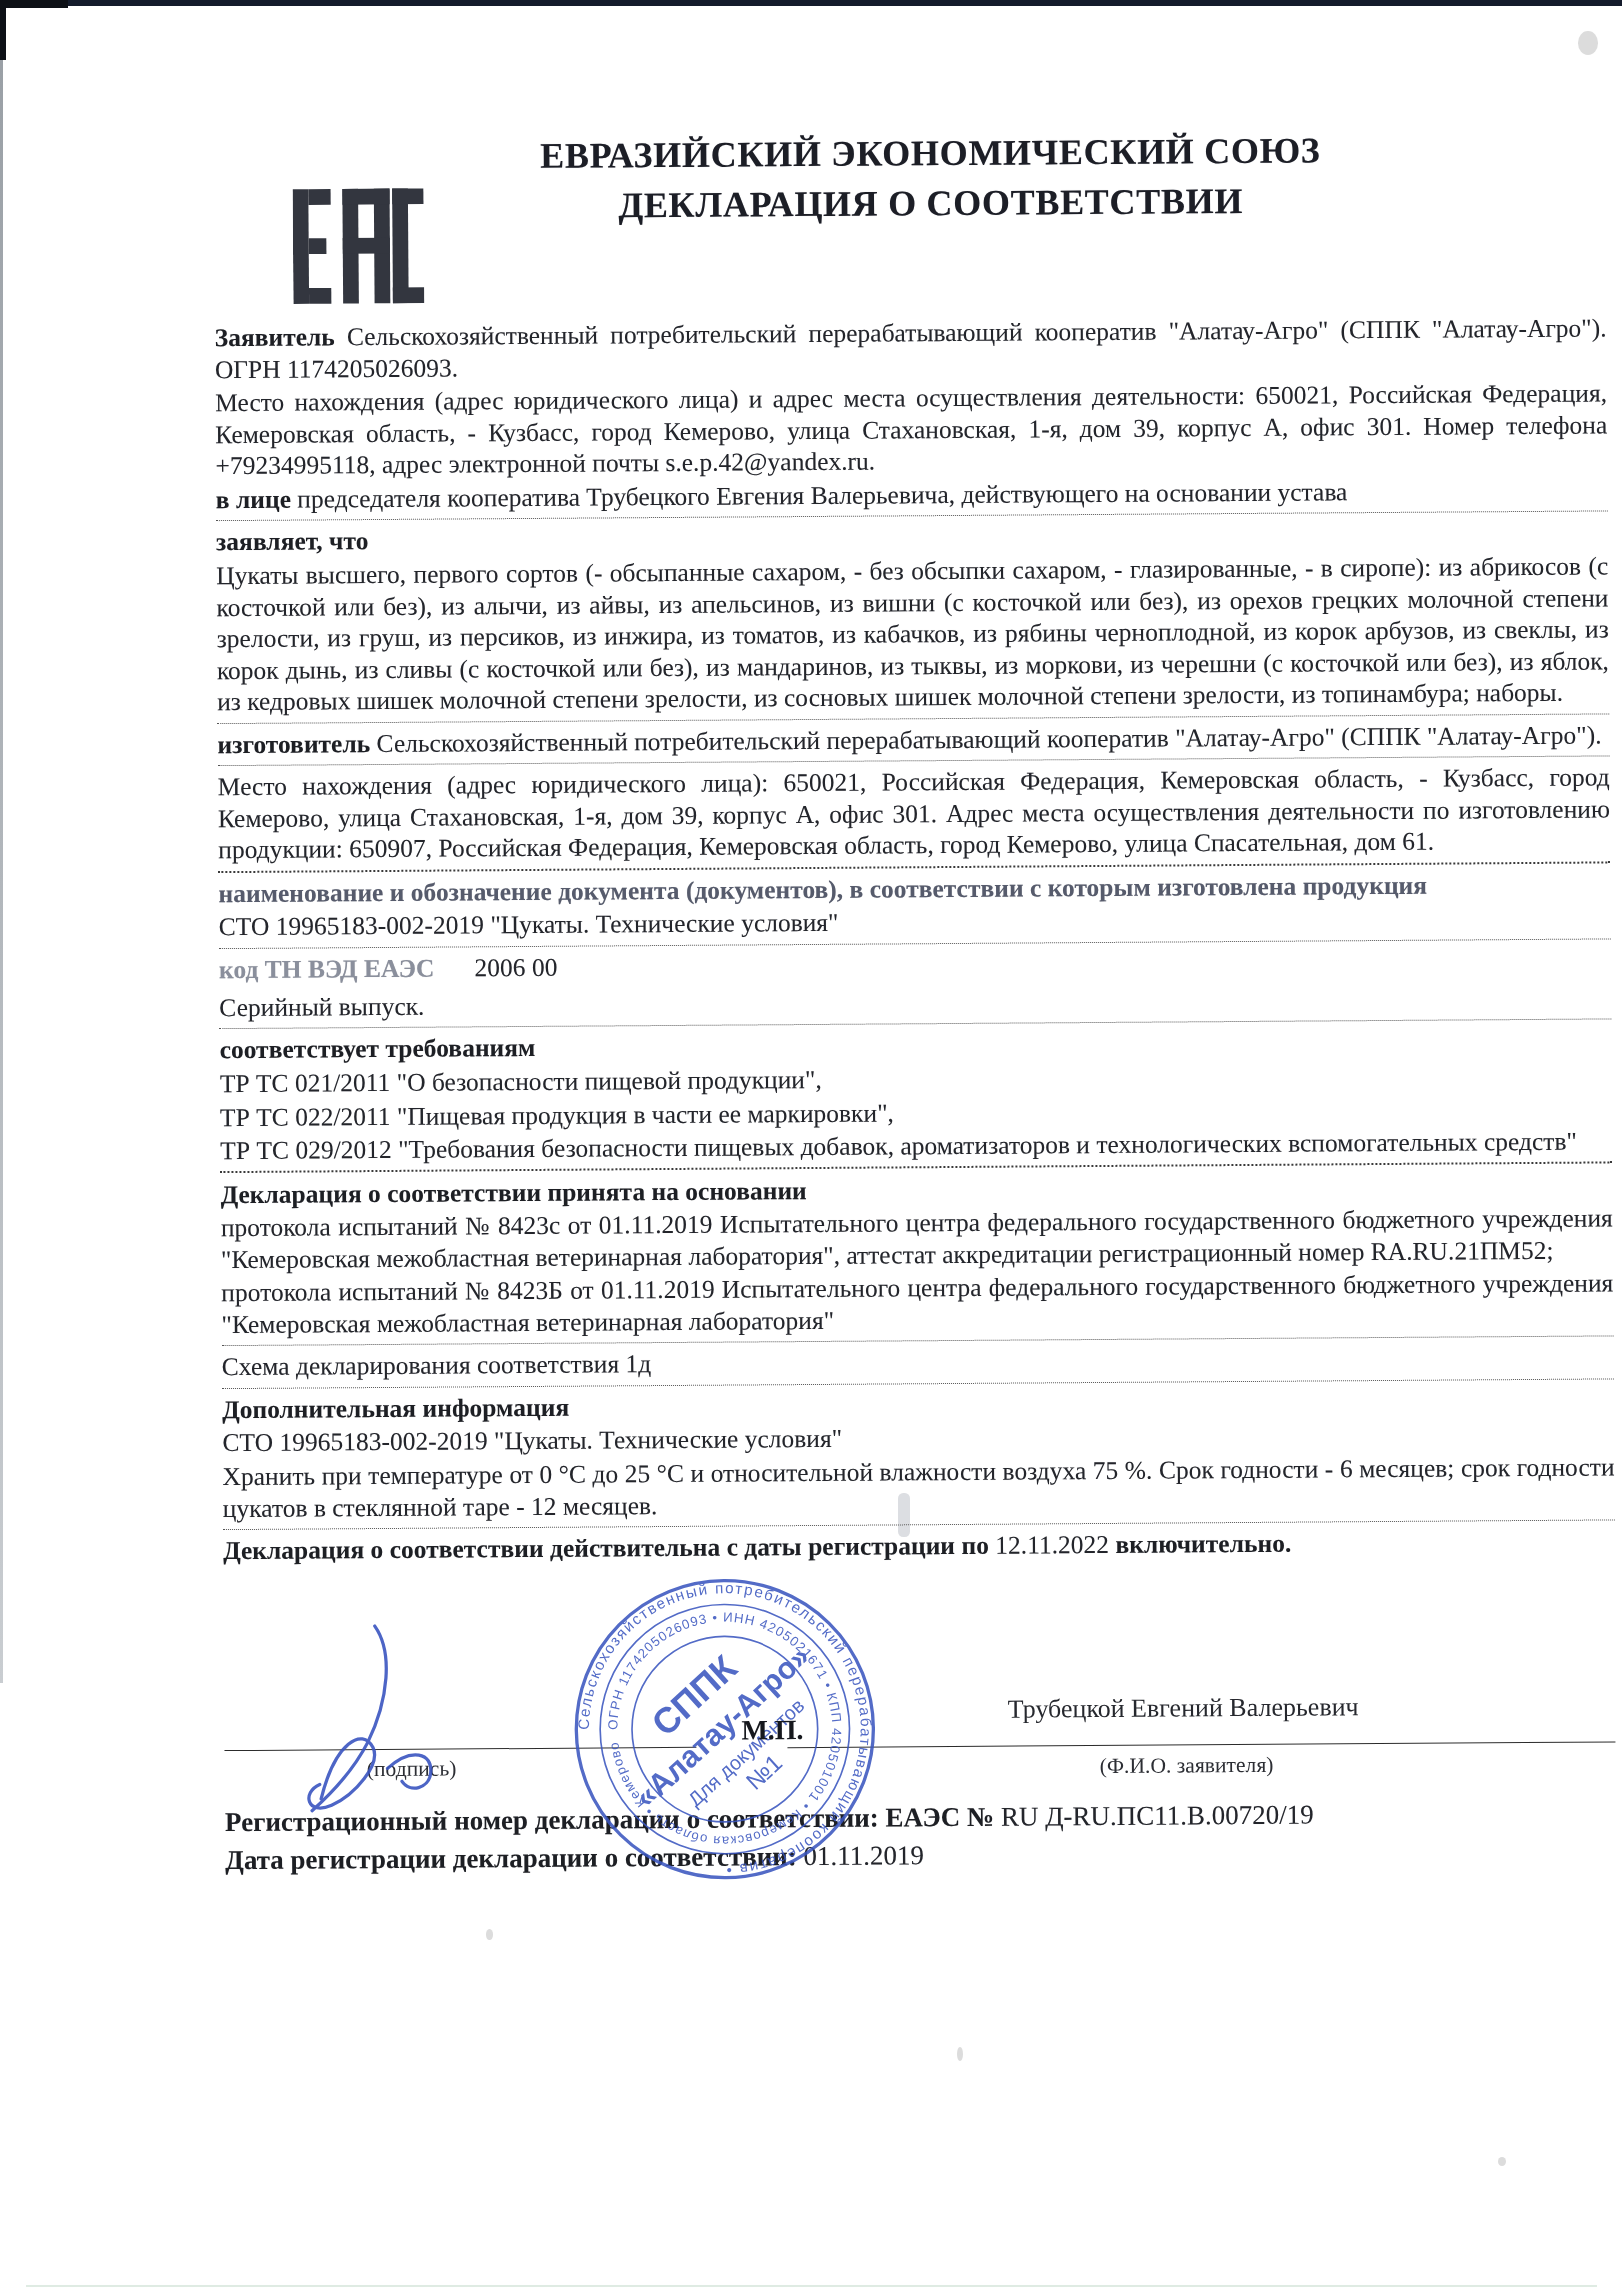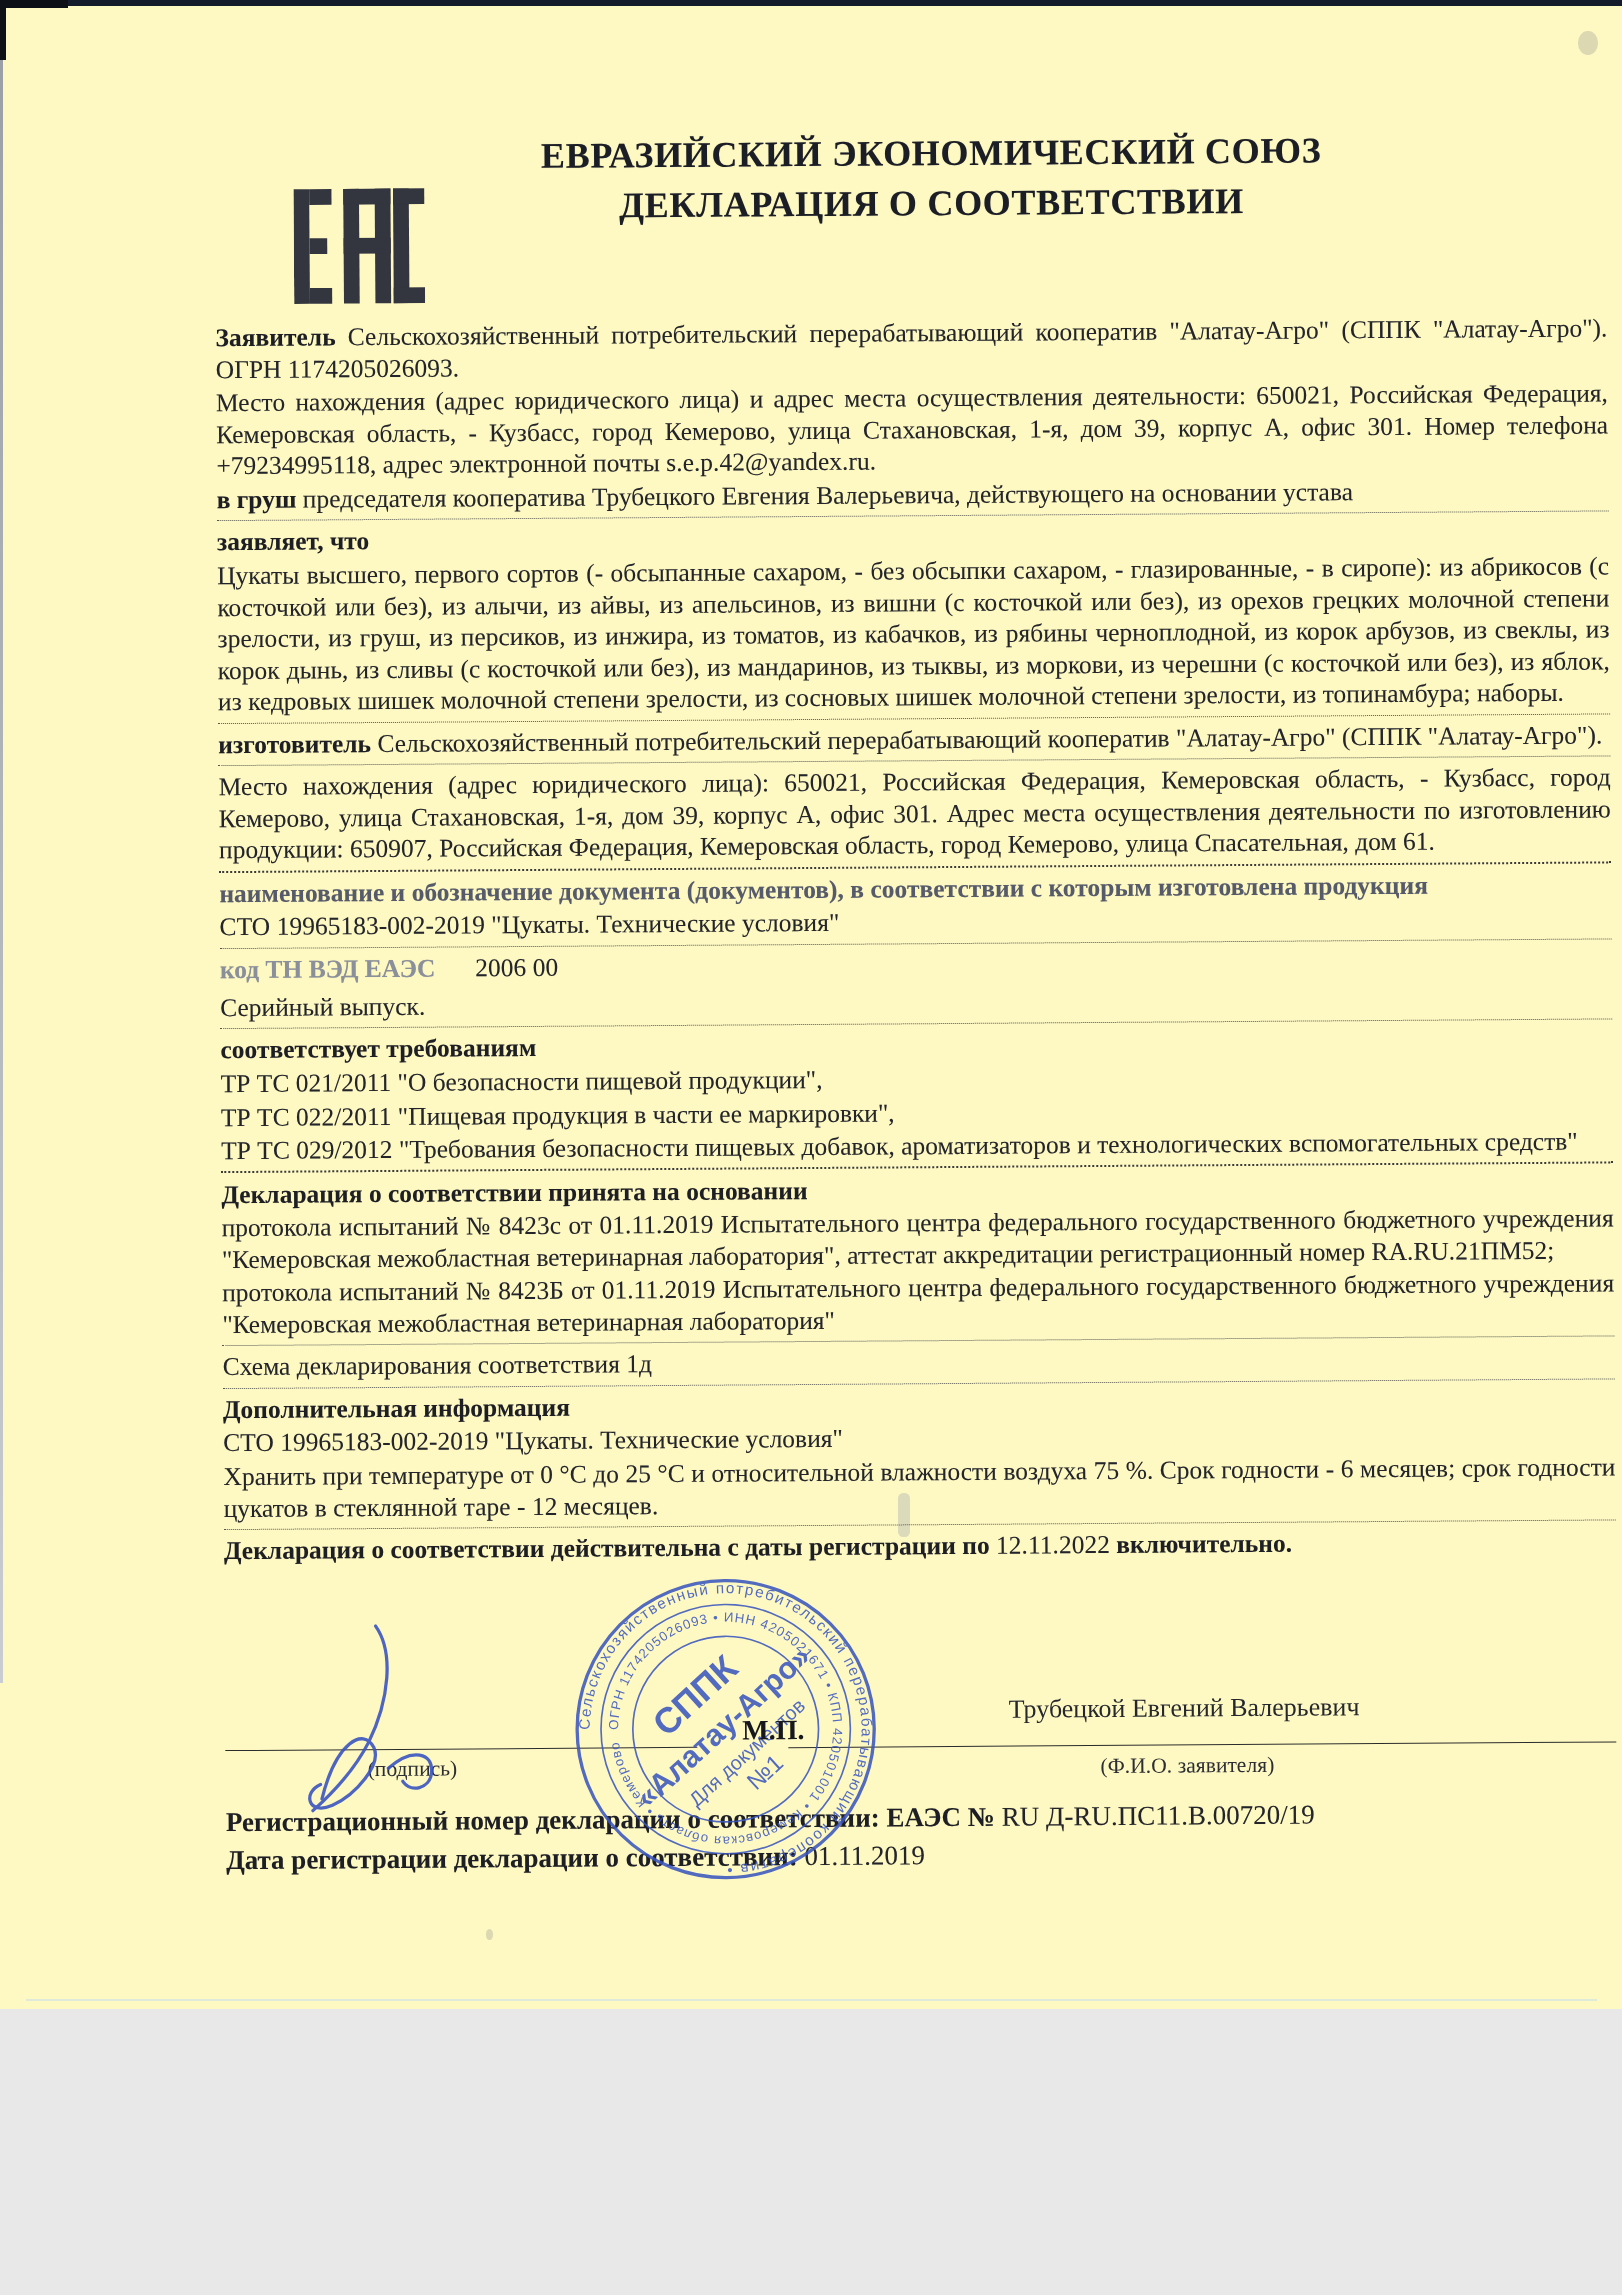--- a/index.html
+++ b/index.html
@@ -1,16 +1,16 @@
 <!DOCTYPE html>
 <html style="font-size:10.5px"><head>
 <meta charset="utf-8">
 <style>
   html,body{margin:0;padding:0;background:#e8e8e8;}
-  .page{position:relative;width:1623px;height:2009px;background:#fef9c3;overflow:hidden;
+  .page{position:relative;width:1623px;height:2295px;background:#ffffff;overflow:hidden;
         font-family:"Liberation Serif", serif;color:#23252b;}
   .tilt{position:absolute;inset:0;transform:rotate(-0.4deg);transform-origin:50% 42%;}
   
   .top-bar{position:absolute;left:0;top:0;width:100%;height:5.9px;background:#141b2b;}
   .corner-v{position:absolute;left:0;top:0;width:5.9px;height:60px;background:#0d1016;}
   .corner-h{position:absolute;left:0;top:0;width:68px;height:7.9px;background:#0d1016;}
   .left-edge{position:absolute;left:0;top:60px;width:2.6px;height:1623px;
              background:linear-gradient(#9aa0a6,#c9cdd1);}
   .bottom-line{position:absolute;left:26px;right:26px;bottom:7.9px;height:2px;background:#d9e8de;opacity:.85;}
   .speck{position:absolute;background:#8a8a8a;border-radius:50%;opacity:.3;}
@@ -85,21 +85,21 @@
     </div>
 
     <div class="titles">
       <div>ЕВРАЗИЙСКИЙ ЭКОНОМИЧЕСКИЙ СОЮЗ</div>
       <div>ДЕКЛАРАЦИЯ О СООТВЕТСТВИИ</div>
     </div>
 
     <div class="flow">
       <p class="jst"><b>Заявитель</b> <span>Сельскохозяйственный потребительский перерабатывающий кооператив "Алатау-Агро" (СППК "Алатау-Агро"). ОГРН 1174205026093.</span></p>
       <p class="jst">Место нахождения (адрес юридического лица) и адрес места осуществления деятельности: 650021, Российская Федерация, Кемеровская область, - Кузбасс, город Кемерово, улица Стахановская, 1-я, дом 39, корпус А, офис 301. Номер телефона +79234995118, адрес электронной почты s.e.p.42@yandex.ru.</p>
-      <p><b>в груш</b> <span>председателя кооператива Трубецкого Евгения Валерьевича, действующего на основании устава</span></p>
+      <p><b>в лице</b> <span>председателя кооператива Трубецкого Евгения Валерьевича, действующего на основании устава</span></p>
       <div class="sep"></div>
       <p><b>заявляет, что</b></p>
       <p class="jst">Цукаты высшего, первого сортов (- обсыпанные сахаром, - без обсыпки сахаром, - глазированные, - в сиропе): из абрикосов (с косточкой или без), из алычи, из айвы, из апельсинов, из вишни (с косточкой или без), из орехов грецких молочной степени зрелости, из груш, из персиков, из инжира, из томатов, из кабачков, из рябины черноплодной, из корок арбузов, из свеклы, из корок дынь, из сливы (с косточкой или без), из мандаринов, из тыквы, из моркови, из черешни (с косточкой или без), из яблок, из кедровых шишек молочной степени зрелости, из сосновых шишек молочной степени зрелости, из топинамбура; наборы.</p>
       <div class="sep"></div>
       <p class="jst"><b>изготовитель</b> <span>Сельскохозяйственный потребительский перерабатывающий кооператив "Алатау-Агро" (СППК "Алатау-Агро").</span></p>
       <div class="sep"></div>
       <p class="jst">Место нахождения (адрес юридического лица): 650021, Российская Федерация, Кемеровская область, - Кузбасс, город Кемерово, улица Стахановская, 1-я, дом 39, корпус А, офис 301. Адрес места осуществления деятельности по изготовлению продукции: 650907, Российская Федерация, Кемеровская область, город Кемерово, улица Спасательная, дом 61.</p>
       <div class="sep heavy"></div>
       <p class="jst"><b class="gray-label">наименование и обозначение документа (документов), в соответствии с которым изготовлена продукция</b></p>
       <p>СТО 19965183-002-2019 "Цукаты. Технические условия"</p>

